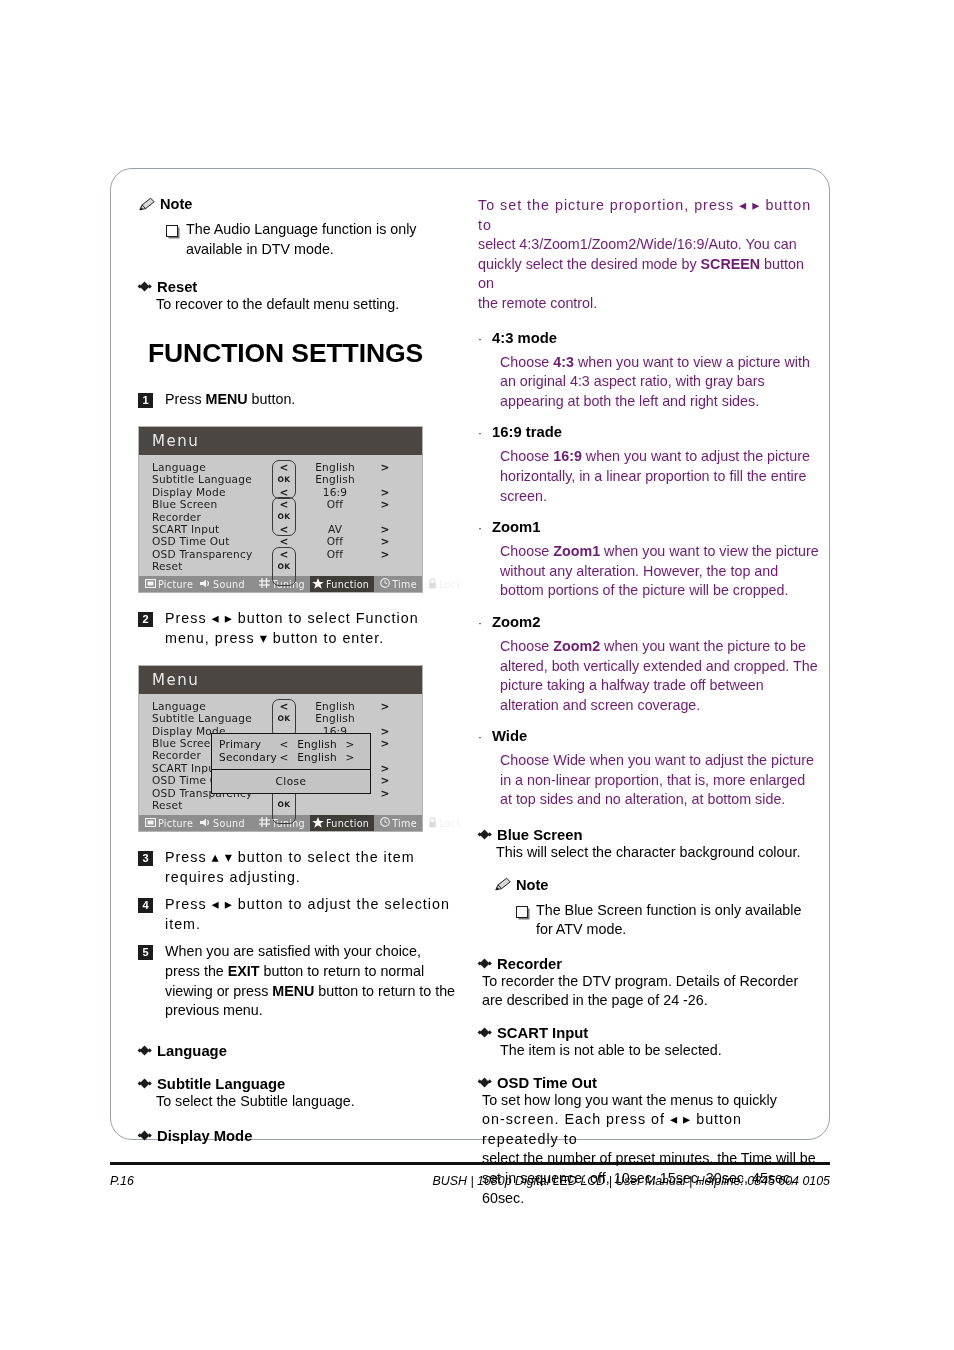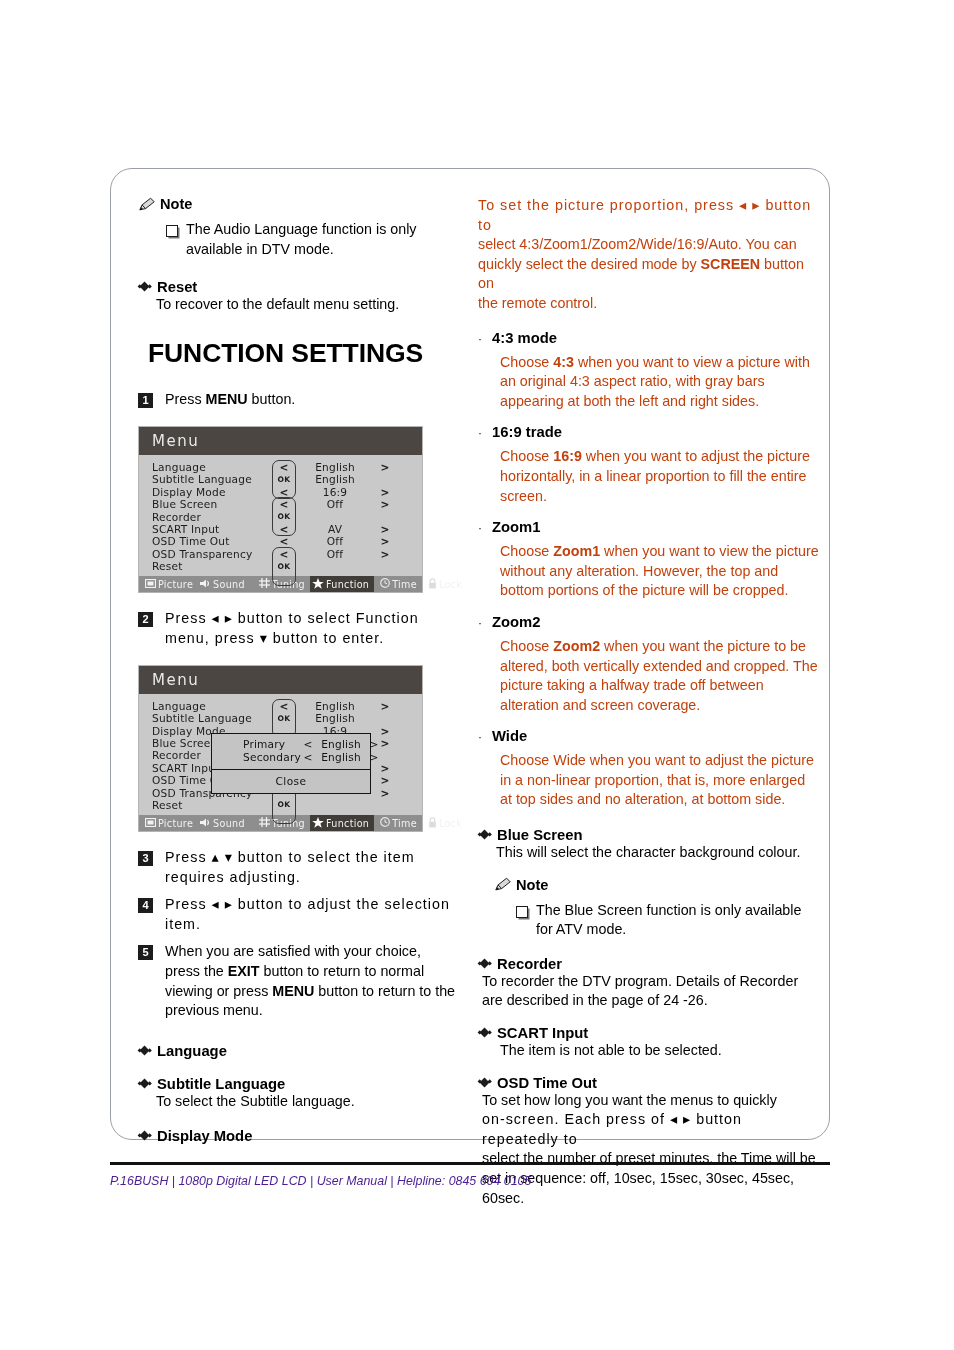--- a/index.html
+++ b/index.html
@@ -39,21 +39,21 @@
     position: absolute;
     top: 0;
   }
   .col-left  { left: 0px;   width: 320px; }
   .col-right { left: 340px; width: 342px; }
 
   
   .txt {
     font-size: 14.3px;
     line-height: 19.6px;
-    color: #c2410c;
+    color: #701a75;
   }
   .b { font-weight: bold; }
 
   
   .note-head {
     display: flex;
     align-items: center;
     gap: 4px;
     font-size: 14.6px;
     font-weight: bold;
@@ -216,21 +216,21 @@
     color: #141414;
   }
   .pop-row {
     display: flex;
     align-items: center;
     height: 13px;
     padding-left: 7px;
     letter-spacing: 0.2px;
   }
   .pop-rows { padding: 4px 0 5px 0; }
-  .pop-l { width: 58px; flex: 0 0 auto; margin-left: 24px; }
+  .pop-l { width: 58px; flex: 0 0 auto; }
   .pop-a { width: 14px; flex: 0 0 auto; text-align: center; }
   .pop-v { width: 52px; flex: 0 0 auto; text-align: center; }
   .pop-div { border-top: 1.6px solid #141414; }
   .pop-close {
     text-align: center;
     padding: 5px 0 6px 0;
     letter-spacing: 0.4px;
   }
 
   
@@ -241,23 +241,24 @@
     width: 720px;
     height: 2.5px;
     background: #111;
   }
   #footer {
     position: absolute;
     left: 110px;
     top: 1174px;
     width: 720px;
     display: flex;
+    justify-content: space-between;
     font-size: 12.4px;
     font-style: italic;
-    color: #4c1d95;
+    color: #000000;
   }
   #footer .right { white-space: nowrap; }
 </style>
 </head>
 <body>
 
 <div id="page-frame"></div>
 
 <div id="columns">
 

